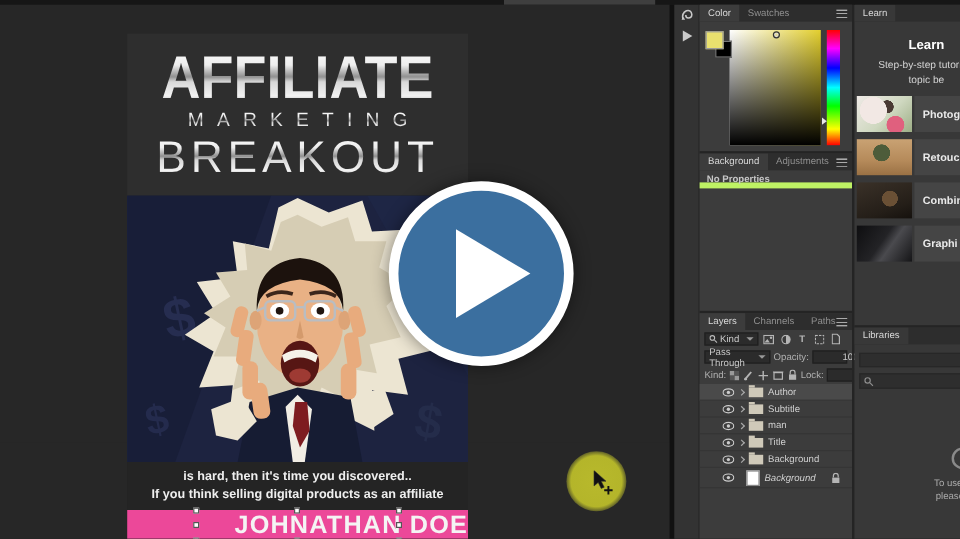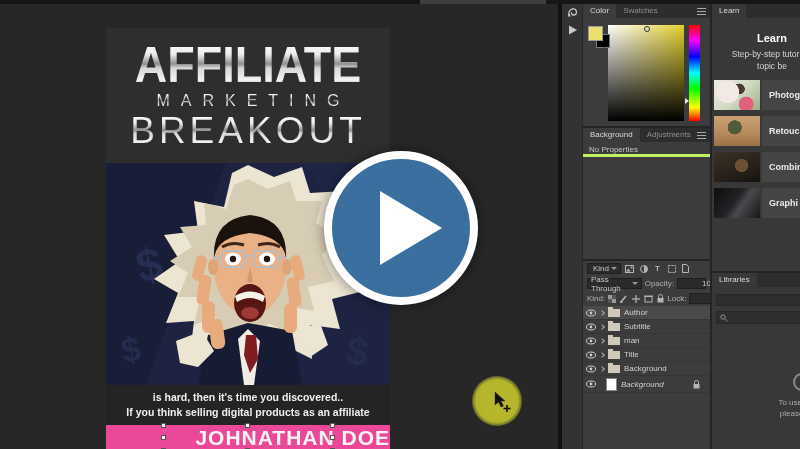--- a/index.html
+++ b/index.html
@@ -70,37 +70,37 @@
   .sat-grad { position:absolute; left:25px; top:21px; width:76px; height:96px;
               background:linear-gradient(to bottom, rgba(0,0,0,0), #000), linear-gradient(to right, #fff, #e3cf2e); }
   .picker-dot { position:absolute; left:36px; top:1px; width:6px; height:6px; border:1px solid #333; border-radius:50%; box-shadow:0 0 0 1px #ddd inset; }
   .hue-bar { position:absolute; left:106px; top:21px; width:11px; height:96px;
              background:linear-gradient(to bottom, #ff0000, #ff00ff 16%, #0000ff 33%, #00ffff 50%, #00ff00 66%, #ffff00 86%, #ff0000 100%); }
   .hue-marker { position:absolute; left:102px; top:94px; width:0; height:0;
                 border-top:3px solid transparent; border-bottom:3px solid transparent; border-left:4px solid #e8e8e8; }
 
   
   .panel-props { height:133px; border-bottom:2px solid #242424; }
-  .props-row { height:15px; line-height:15px; padding-left:6px; font-size:8px; font-weight:400; color:#c7c7c7;
-               border-bottom:3px solid #bef264; }
+  .props-row { height:15px; line-height:15px; padding-left:6px; font-size:8px; font-weight:700; color:#c7c7c7;
+               border-bottom:5px solid #bef264; }
 
   
   .panel-layers { position:relative; }
   .lrow { display:flex; align-items:center; height:15px; padding:0 4px; gap:3px; font-size:8px; }
   .box { background:#2b2b2b; border:1px solid #1f1f1f; height:11px; display:flex; align-items:center;
          padding:0 3px; gap:2px; color:#c9c9c9; font-size:8px; }
   .chev { width:0; height:0; border-left:3px solid transparent; border-right:3px solid transparent; border-top:3px solid #999; margin-left:auto; }
-  .kind-box { width:34px; }
+  .kind-box { width:45px; }
   .blend-box { width:66px; }
   .val-box { width:28px;padding-left:24px; }
   .icon-btn { width:11px; height:11px; display:flex; align-items:center; justify-content:center; color:#b5b5b5; font-size:8px; font-weight:700; }
   .lbl { color:#b0b0b0; }
   .lock-icons { display:flex; gap:4px; align-items:center; }
 
-  .layer-row { display:flex; align-items:center; height:14px; border-bottom:1px solid #353535; padding-left:3px; gap:4px; font-size:8px; color:#cfcfcf; }
+  .layer-row { display:flex; align-items:center; height:14px; border-bottom:1px solid #353535; padding-left:19px; gap:4px; font-size:8px; color:#cfcfcf; }
   .layer-row.selected { background:#4a4a4a; }
   .eye { width:10px; height:8px; flex:none; }
   .disc { width:4px; height:4px; border-right:1px solid #a9a9a9; border-bottom:1px solid #a9a9a9; transform:rotate(-45deg); flex:none; }
   .folder { width:12px; height:8px; background:#cfc9b9; position:relative; flex:none; }
   .folder::before { content:""; position:absolute; left:0; top:-2px; width:5px; height:2px; background:#cfc9b9; }
   .bg-thumb { width:11px; height:13px; background:#fff; border:1px solid #888; flex:none; margin-left:6px; }
   .layer-name { flex:1; }
   .italic { font-style:italic; }
   .layer-lock { margin-right:10px; }
 
@@ -274,20 +274,26 @@
   <div class="panel-props">
     <div class="tabbar">
       <div class="tab active">Background</div>
       <div class="tab">Adjustments</div>
       <div class="menu-icon"></div>
     </div>
     <div class="props-row">No Properties</div>
   </div>
 
   <div class="panel-layers">
+    <div class="tabbar">
+      <div class="tab active">Layers</div>
+      <div class="tab">Channels</div>
+      <div class="tab">Paths</div>
+      <div class="menu-icon"></div>
+    </div>
 
     <div class="lrow">
       <div class="box kind-box">
         <svg width="7" height="7" viewBox="0 0 8 8">
           <circle cx="3" cy="3" r="2.2" fill="none" stroke="#bbb" stroke-width="1"></circle>
           <line x1="5" y1="5" x2="7.5" y2="7.5" stroke="#bbb" stroke-width="1"></line>
         </svg>
         <span>Kind</span>
         <div class="chev"></div>
       </div>

